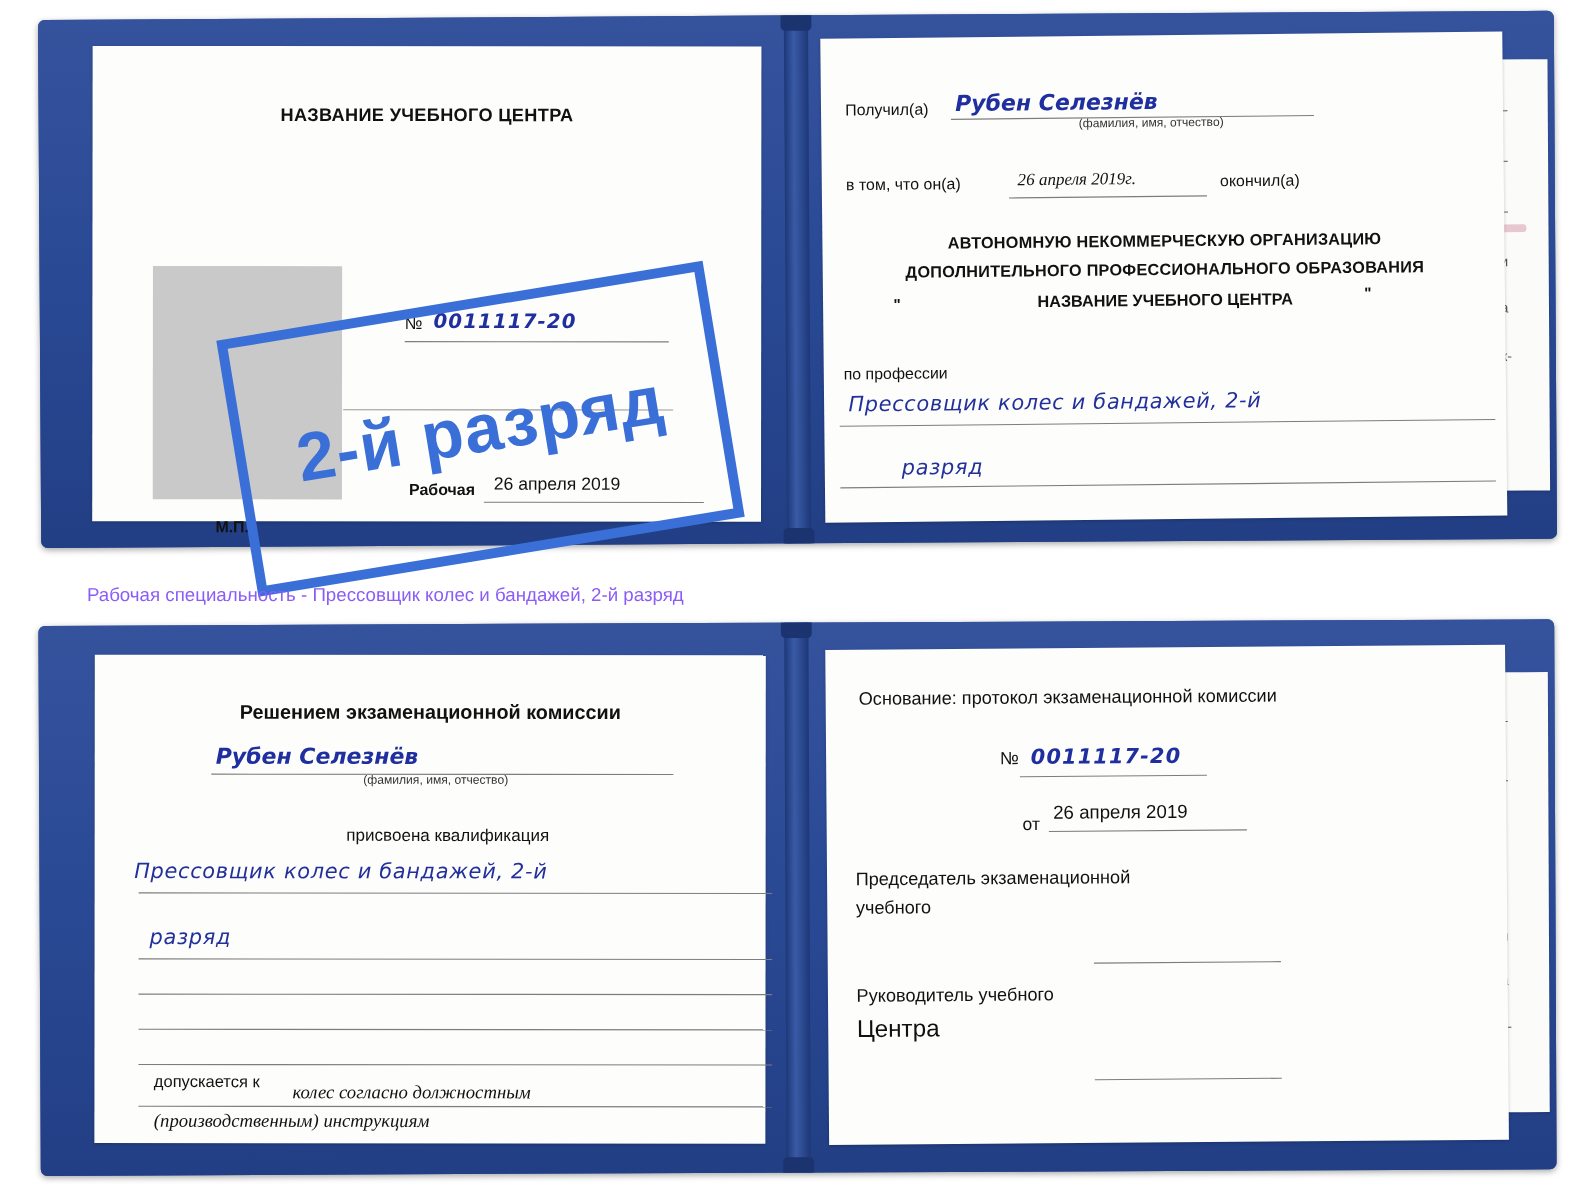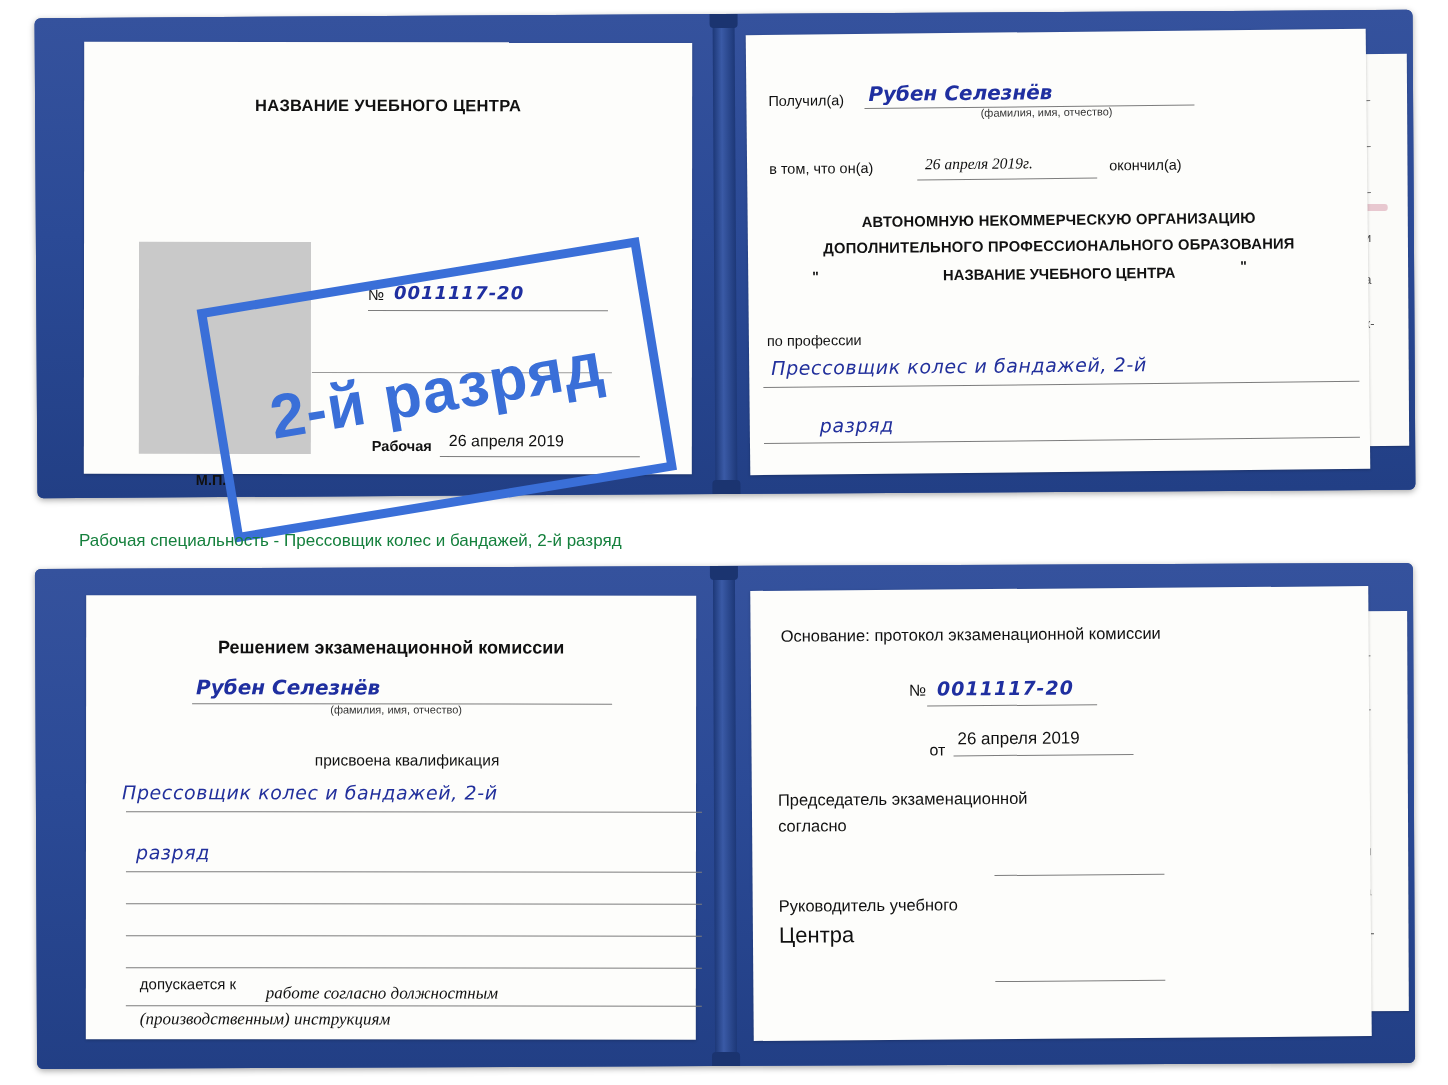--- a/index.html
+++ b/index.html
@@ -60,21 +60,21 @@
   .photo{position:absolute;background:#c9c9c9;}
 
   
   .stamp{position:absolute;left:176px;top:256px;width:430px;height:218px;
          border:9px solid #3a6fd8;transform:rotate(-9deg);
          display:flex;align-items:center;justify-content:center;}
   .stamp span{font-size:62px;font-weight:bold;color:#3a6fd8;
          font-family:"Liberation Sans",sans-serif;letter-spacing:1px;}
 
   
-  .caption{position:absolute;left:79px;top:531px;font-size:17px;color:#15803d;}
+  .caption{position:absolute;left:79px;top:531px;font-size:17px;color:#8b5cf6;}
 
   
   .smudge{position:absolute;width:26px;height:7px;background:#e4bcc6;opacity:.8;border-radius:3px;}
 </style>
 </head>
 <body>
 
 <div class="page">
 
   <div class="book top">
@@ -177,40 +177,40 @@
         <div class="rule" style="left:40px;top:216px;width:576px;"></div>
 
         <div class="hand" style="position:absolute;left:50px;top:246px;font-size:19px;">разряд</div>
         <div class="rule" style="left:40px;top:276px;width:576px;"></div>
 
         <div class="rule" style="left:40px;top:308px;width:576px;"></div>
         <div class="rule" style="left:40px;top:340px;width:576px;"></div>
         <div class="rule" style="left:40px;top:372px;width:576px;"></div>
 
         <div class="t-reg" style="position:absolute;left:54px;top:380px;font-size:15px;">допускается к</div>
-        <div class="ital" style="position:absolute;left:180px;top:388px;font-size:17px;">работе согласно должностным</div>
+        <div class="ital" style="position:absolute;left:180px;top:388px;font-size:17px;">колес согласно должностным</div>
         <div class="ital" style="position:absolute;left:54px;top:414px;font-size:17px;text-align:center;">(производственным) инструкциям</div>
         <div class="rule" style="left:40px;top:410px;width:576px;"></div>
       </div>
     </div>
 
     <div class="leaf right">
       <div class="pg">
         <div style="position:absolute;left:30px;top:36px;font-size:16.5px;">Основание: протокол экзаменационной комиссии</div>
 
         <div style="position:absolute;left:158px;top:92px;font-size:16px;">№</div>
         <div class="hand-b" style="position:absolute;left:186px;top:88px;font-size:19px;letter-spacing:1px;">0011117-20</div>
         <div class="rule" style="left:176px;top:116px;width:170px;"></div>
 
         <div style="position:absolute;left:178px;top:152px;font-size:16px;">от</div>
         <div style="position:absolute;left:206px;top:140px;font-size:17px;">26 апреля 2019</div>
         <div class="rule" style="left:202px;top:166px;width:180px;"></div>
 
         <div style="position:absolute;left:26px;top:200px;font-size:16.5px;">Председатель экзаменационной</div>
-        <div style="position:absolute;left:26px;top:226px;font-size:16.5px;">согласно</div>
+        <div style="position:absolute;left:26px;top:226px;font-size:16.5px;">учебного</div>
         <div class="rule" style="left:242px;top:286px;width:170px;"></div>
 
         <div style="position:absolute;left:26px;top:306px;font-size:16.5px;">Руководитель учебного</div>
         <div style="position:absolute;left:26px;top:332px;font-size:22px;">Центра</div>
         <div class="rule" style="left:242px;top:392px;width:170px;"></div>
       </div>
     </div>
   </div>
 
 </div>

